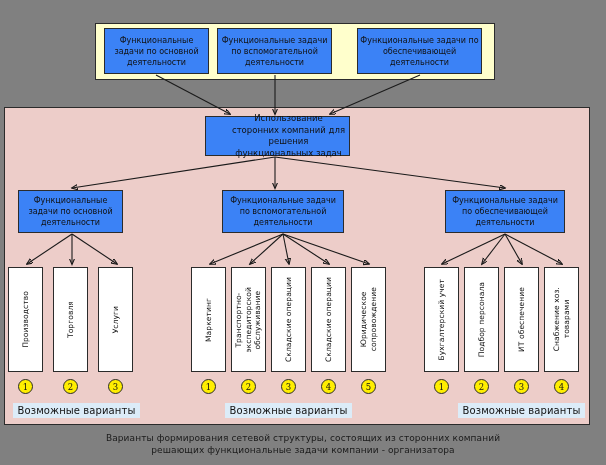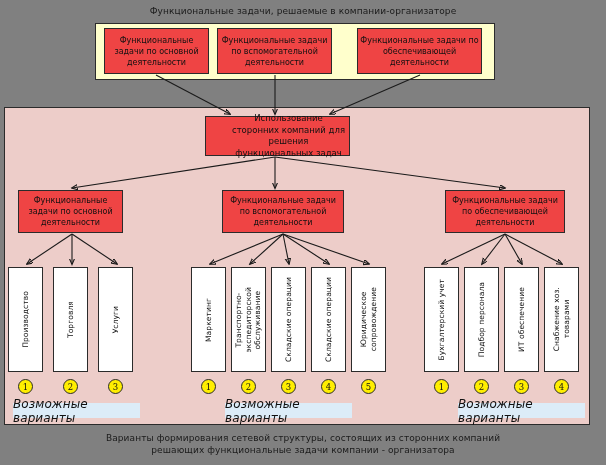--- a/index.html
+++ b/index.html
@@ -37,21 +37,21 @@
     border: 1.5px solid #2b2b2b;
   }
   
   .pink-panel {
     background: #edcdc9;
     border: 1.5px solid #2b2b2b;
   }
 
   
   .node {
-    background: #ef4444;
+    background: #3b82f6;
     border: 1.2px solid #2b2b2b;
     color: #111111;
     font-size: 8px;
     line-height: 11px;
     text-align: center;
     display: flex;
     align-items: center;
     justify-content: center;
     padding: 1px 2px;
   }
@@ -88,43 +88,41 @@
     display: flex;
     align-items: center;
     justify-content: center;
     font-family: "DejaVu Serif", serif;
   }
 
   
   .variant-label {
     background: #dcecf8;
     color: #111111;
-    font-size: 12px;
+    font-size: 10px;
     display: flex;
     align-items: center;
     justify-content: center;
     letter-spacing: 0.1px;
-    font-style: italic;
   }
 
   
   #wires {
     position: absolute;
     left: 0; top: 0;
     width: 606px; height: 465px;
     pointer-events: none;
   }
   #wires line, #wires path { stroke: #1a1a1a; stroke-width: 1.1; fill: none; }
 </style>
 </head>
 <body>
 
 <div id="canvas">
 
-  <div class="abs gray-title" style="left:0; top:5px; width:606px;">Функциональные задачи, решаемые в компании-организаторе</div>
 
   <div class="abs yellow-panel" style="left:95px; top:23px; width:400px; height:57px;"></div>
 
   <div class="abs node" style="left:104px; top:28px; width:105px; height:46px;">Функциональные задачи по основной деятельности</div>
 
   <div class="abs node" style="left:217px; top:28px; width:115px; height:46px;">Функциональные задачи по вспомогательной деятельности</div>
 
   <div class="abs node" style="left:357px; top:28px; width:125px; height:46px;">Функциональные задачи по обеспечивающей деятельности</div>
 
   <div class="abs pink-panel" style="left:4px; top:107px; width:586px; height:318px;"></div>

